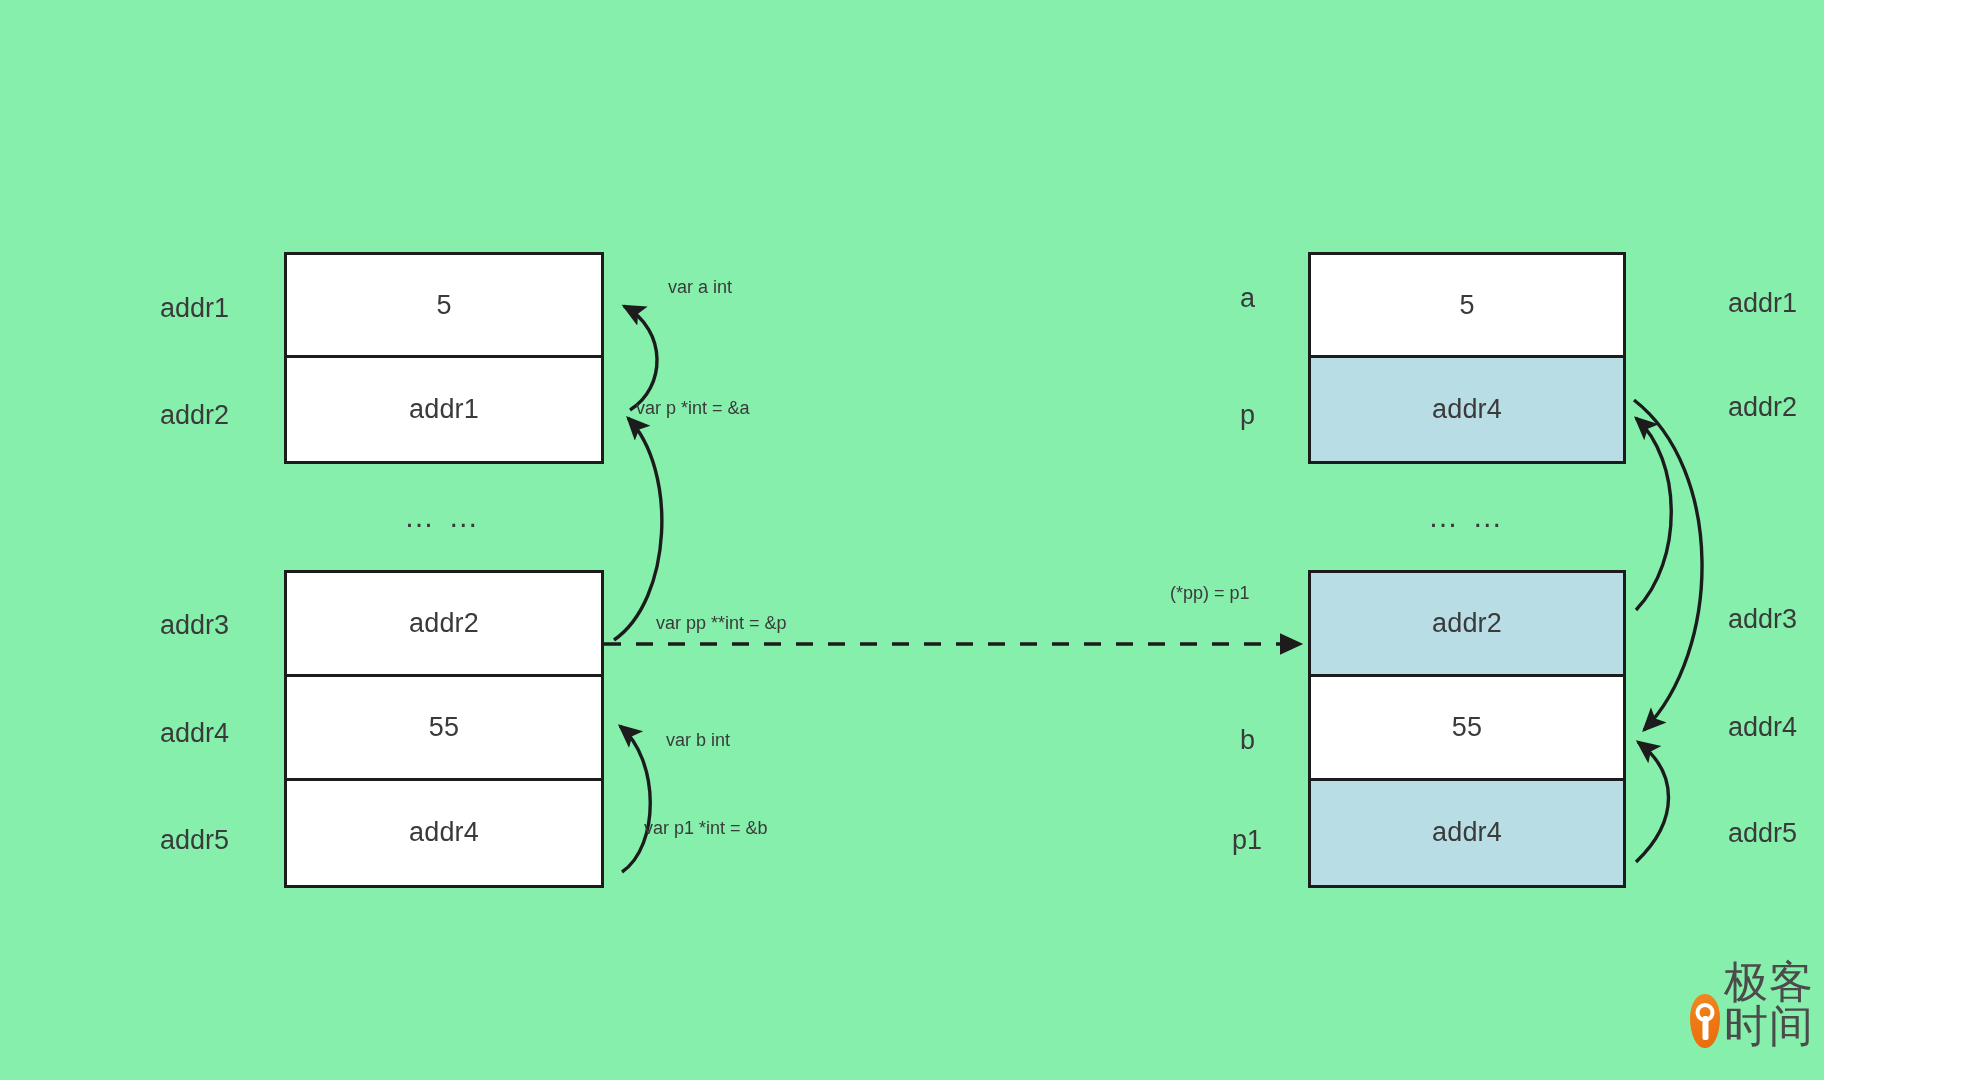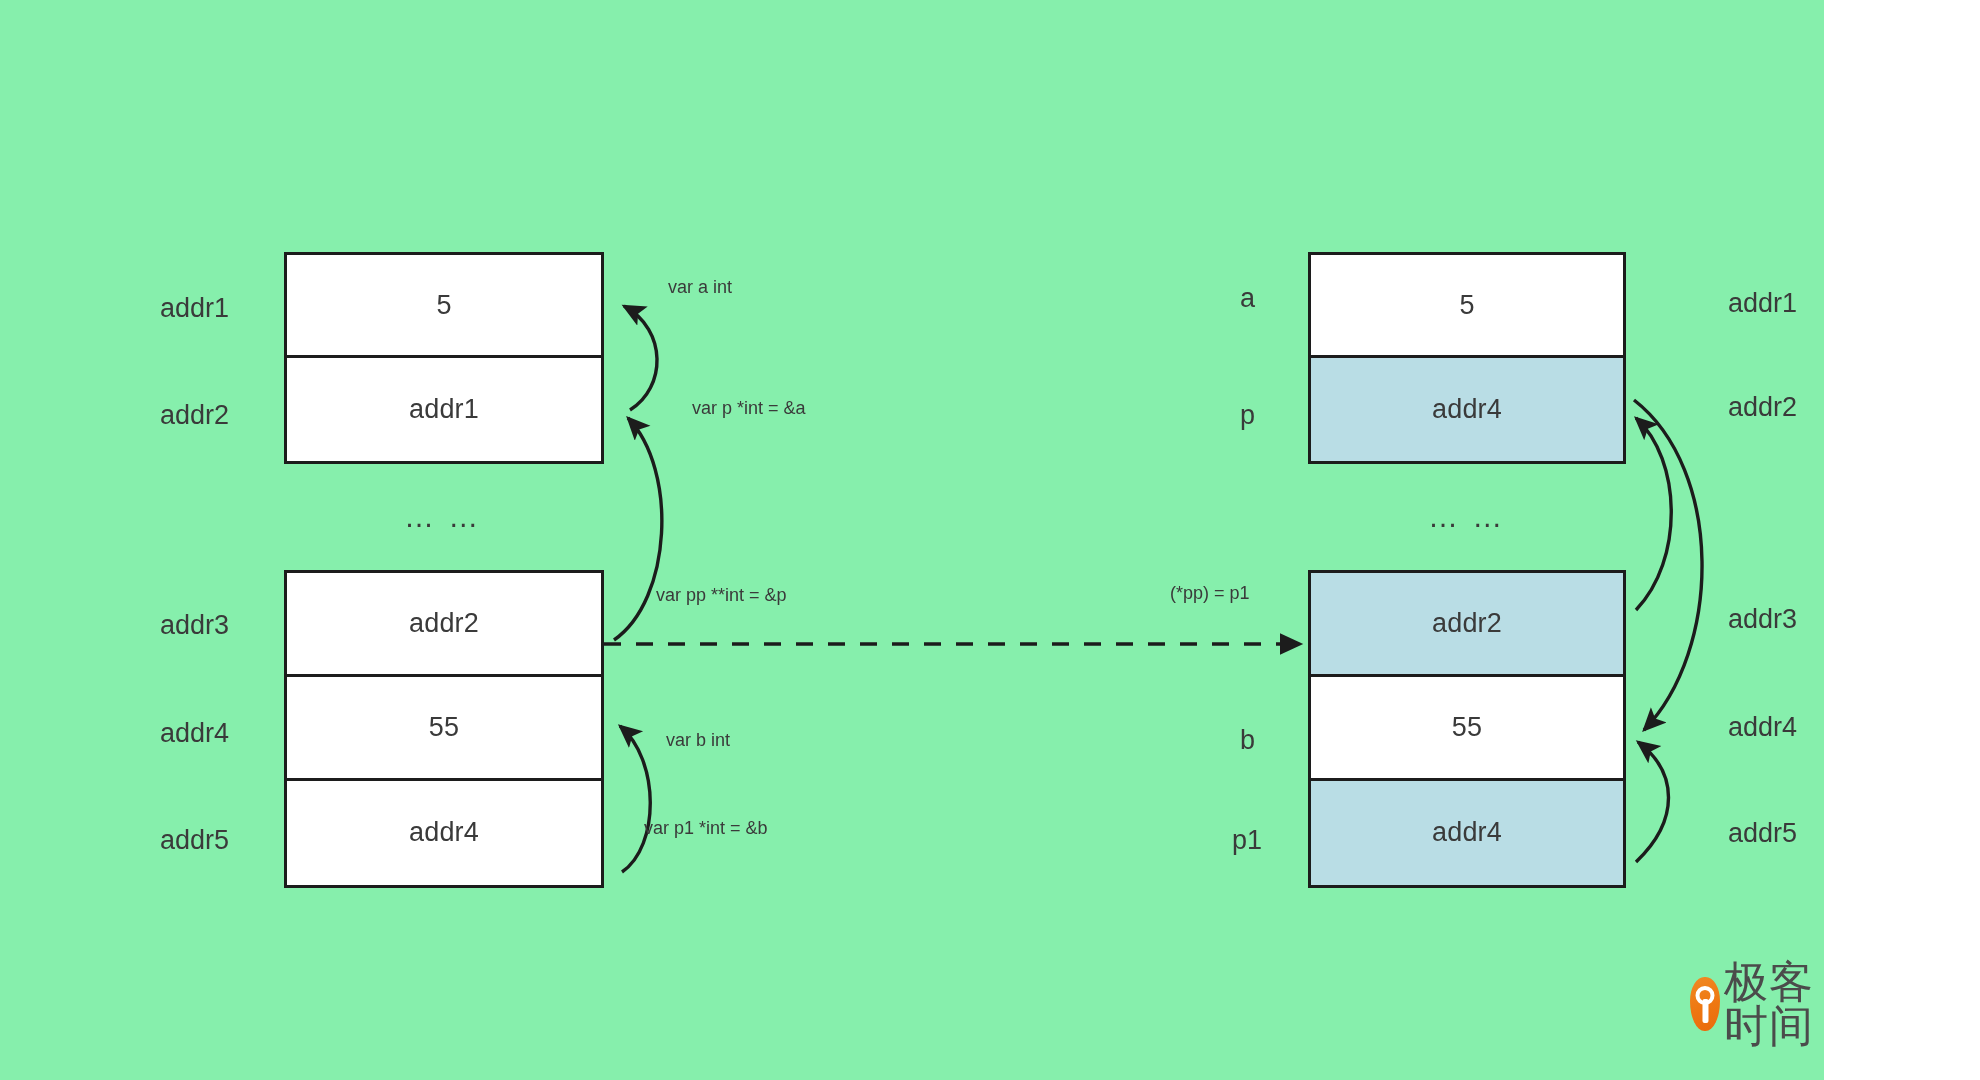--- a/index.html
+++ b/index.html
@@ -59,21 +59,21 @@
     position: absolute;
     font-size: 30px;
     color: #3a3a3a;
     letter-spacing: 3px;
     white-space: nowrap;
   }
   
   #brand {
     position: absolute;
     display: flex;
-    align-items: center;
+    align-items: flex-end;
     gap: 4px;
   }
   #brand .mark {
     width: 54px;
     height: 54px;
     border-radius: 50% 50% 50% 50% / 46% 46% 58% 58%;
     background: linear-gradient(160deg, #f08a24 0%, #ee7711 55%, #e96a0c 100%);
     position: relative;
   }
   #brand .mark::before {
@@ -174,22 +174,22 @@
     </div>
     <div class="mem-cell divided fill-white" style="height:33.3333%;">
       <span>55</span>
     </div>
     <div class="mem-cell fill-white" style="height:33.3333%;">
       <span>addr4</span>
     </div>
   </div>
 
   <div class="annot" style="left:668px; top:277px;">var a int</div>
-  <div class="annot" style="left:692px; top:398px;">var p *int = &amp;a</div>
-  <div class="annot" style="left:656px; top:585px;text-align:right;">var pp **int = &amp;p</div>
+  <div class="annot" style="left:636px; top:398px;">var p *int = &amp;a</div>
+  <div class="annot" style="left:656px; top:613px;text-align:right;">var pp **int = &amp;p</div>
   <div class="annot" style="left:666px; top:730px;">var b int</div>
   <div class="annot" style="left:644px; top:818px;">var p1 *int = &amp;b</div>
 
   <div class="annot" style="left:1124px; top:583px;margin-left:46px;">(*pp) = p1</div>
 
   <div class="side-label" style="left:1240px; top:283px;">a</div>
   <div class="side-label" style="left:1240px; top:400px;">p</div>
   <div class="side-label" style="left:1240px; top:725px;">b</div>
   <div class="side-label" style="left:1232px; top:825px;">p1</div>
 

